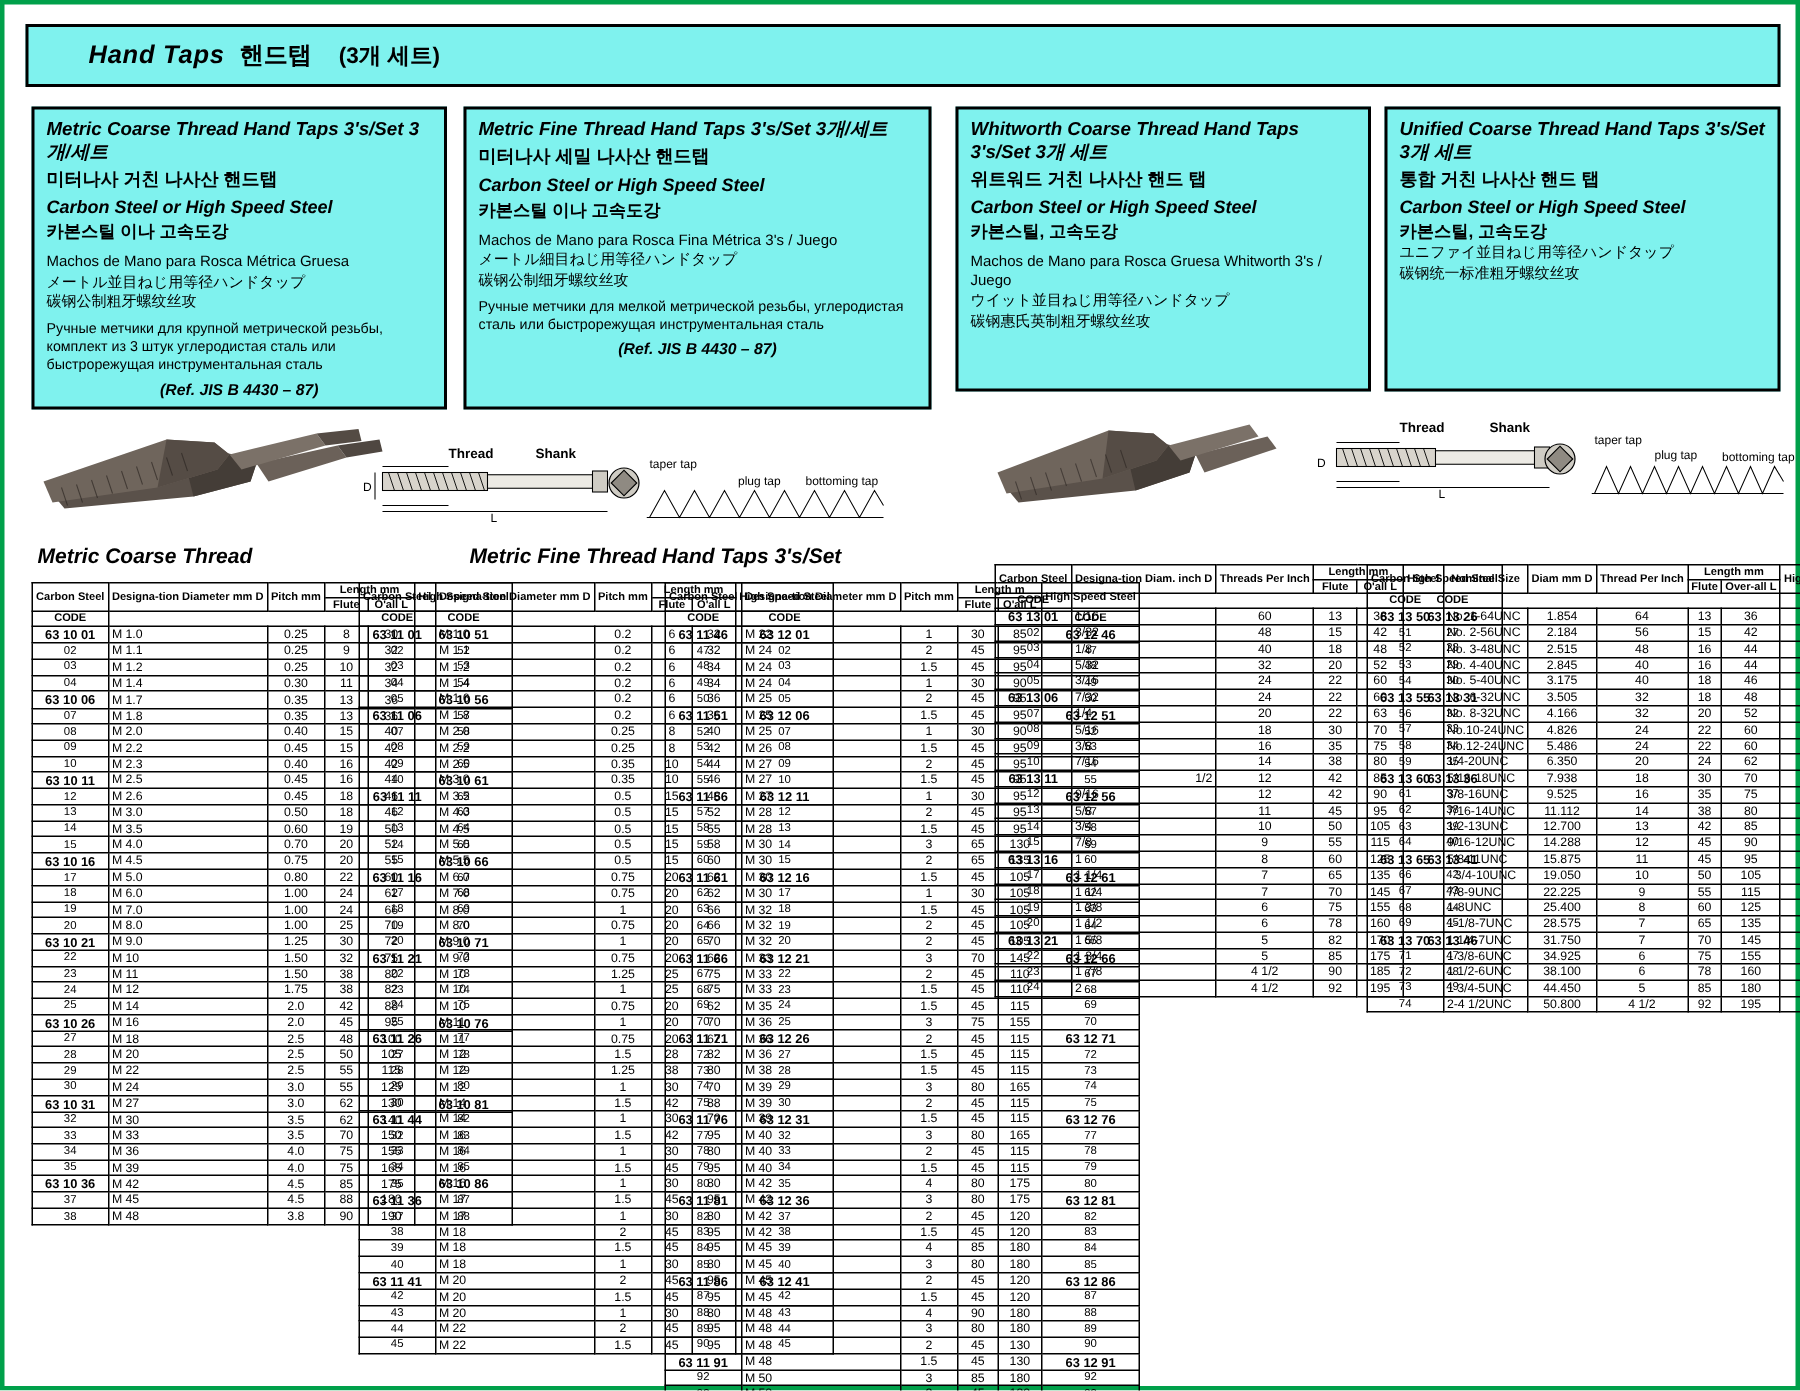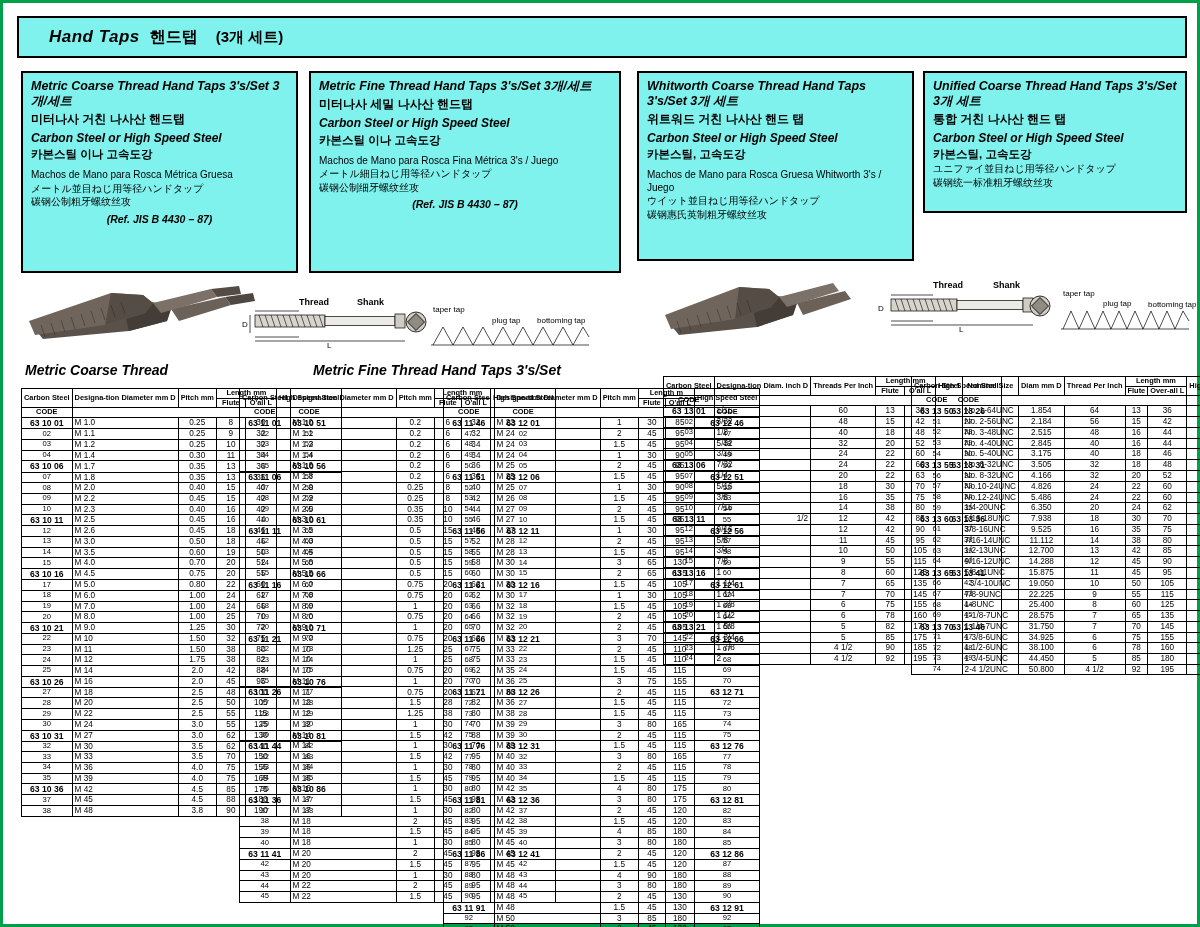--- a/index.html
+++ b/index.html
@@ -1,18 +1,18 @@
 <!DOCTYPE html>
 <html><head>
 <meta charset="utf-8">
 <style>
   html,body{margin:0;padding:0;}
   body{width:1200px;height:927px;background:#ffffff;font-family:"Liberation Sans",sans-serif;color:#000;}
   .page{position:relative;width:1200px;height:927px;box-sizing:border-box;border:3px solid #00a04a;background:#fff;}
-  .title-bar{position:absolute;left:14px;top:13px;width:1170px;height:42px;background:#7ff2ee;border:2px solid #000;box-sizing:border-box;display:flex;align-items:center;padding-left:30px;}
+  .title-bar{position:absolute;left:14px;top:13px;width:1170px;height:42px;background:#7ff2ee;border:2px solid #000;box-sizing:border-box;display:flex;align-items:center;padding-left:40px;}
   .title-bar .t1{font-style:italic;font-weight:bold;font-size:17px;letter-spacing:.5px;}
   .title-bar .t2{font-weight:bold;font-size:16px;margin-left:10px;}
   .title-bar .t3{font-weight:bold;font-size:15px;margin-left:18px;}
   .card{position:absolute;background:#7ff2ee;border:2px solid #000;box-sizing:border-box;padding:6px 8px 6px 8px;}
   .card h3{margin:0;font-size:12.5px;font-style:italic;font-weight:bold;line-height:1.18;}
   .card .kr{margin:3px 0 0 0;font-size:12px;font-weight:bold;line-height:1.2;}
   .card .cs{margin:5px 0 0 0;font-size:12px;font-style:italic;font-weight:bold;line-height:1.2;}
   .card .krs{margin:2px 0 0 0;font-size:11.5px;font-weight:bold;}
   .card .sp{margin:7px 0 0 0;font-size:10px;line-height:1.25;}
   .card .jp{margin:1px 0 0 0;font-size:10px;line-height:1.25;}
@@ -45,45 +45,47 @@
   </div>
 
   <div class="card" style="left:18px;top:68px;width:277px;height:202px;">
     <h3>Metric Coarse Thread Hand Taps 3's/Set 3개/세트</h3>
     <p class="kr">미터나사 거친 나사산 핸드탭</p>
     <p class="cs">Carbon Steel or High Speed Steel</p>
     <p class="krs">카본스틸 이나 고속도강</p>
     <p class="sp">Machos de Mano para Rosca Métrica Gruesa</p>
     <p class="jp">メートル並目ねじ用等径ハンドタップ</p>
     <p class="cn">碳钢公制粗牙螺纹丝攻</p>
+    <p class="ru">Ручные метчики для крупной метрической резьбы, комплект из 3 штук углеродистая сталь или быстрорежущая инструментальная сталь</p>
     <p class="ref">(Ref. JIS B 4430 – 87)</p>
   </div>
 
   <div class="card" style="left:306px;top:68px;width:312px;height:202px;">
     <h3>Metric Fine Thread Hand Taps 3's/Set 3개/세트</h3>
     <p class="kr">미터나사 세밀 나사산 핸드탭</p>
     <p class="cs">Carbon Steel or High Speed Steel</p>
     <p class="krs">카본스틸 이나 고속도강</p>
     <p class="sp">Machos de Mano para Rosca Fina Métrica 3's / Juego</p>
     <p class="jp">メートル細目ねじ用等径ハンドタップ</p>
     <p class="cn">碳钢公制细牙螺纹丝攻</p>
+    <p class="ru">Ручные метчики для мелкой метрической резьбы, углеродистая сталь или быстрорежущая инструментальная сталь</p>
     <p class="ref">(Ref. JIS B 4430 – 87)</p>
   </div>
 
   <div class="card" style="left:634px;top:68px;width:277px;height:190px;">
     <h3>Whitworth Coarse Thread Hand Taps 3's/Set 3개 세트</h3>
     <p class="kr">위트워드 거친 나사산 핸드 탭</p>
     <p class="cs">Carbon Steel or High Speed Steel</p>
     <p class="krs">카본스틸, 고속도강</p>
     <p class="sp">Machos de Mano para Rosca Gruesa Whitworth 3's / Juego</p>
     <p class="jp">ウイット並目ねじ用等径ハンドタップ</p>
     <p class="cn">碳钢惠氏英制粗牙螺纹丝攻</p>
   </div>
 
-  <div class="card" style="left:920px;top:68px;width:264px;height:142px;">
+  <div class="card" style="left:920px;top:68px;width:264px;height:190px;">
     <h3>Unified Coarse Thread Hand Taps 3's/Set 3개 세트</h3>
     <p class="kr">통합 거친 나사산 핸드 탭</p>
     <p class="cs">Carbon Steel or High Speed Steel</p>
     <p class="krs">카본스틸, 고속도강</p>
     <p class="jp">ユニファイ並目ねじ用等径ハンドタップ</p>
     <p class="cn">碳钢统一标准粗牙螺纹丝攻</p>
   </div>
 
   <svg class="illus" style="left:22px;top:278px;" width="240" height="66" viewBox="0 0 240 66">
     <g fill="#3b3530">

